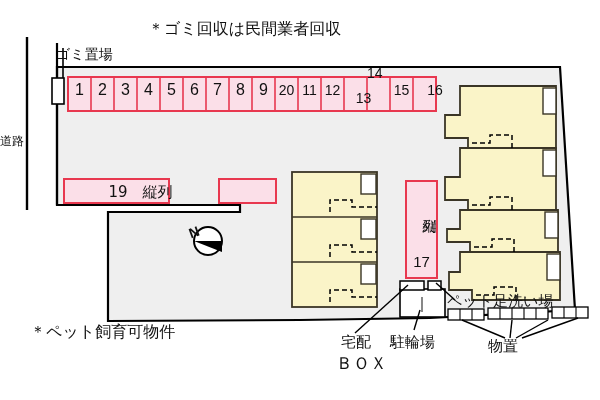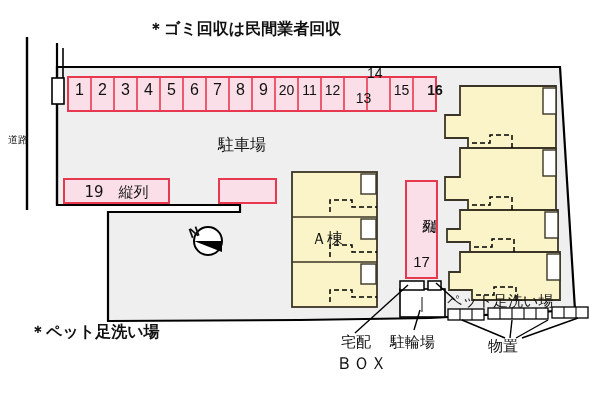--- a/index.html
+++ b/index.html
@@ -7,21 +7,21 @@
     width:600px;height:400px;
     background:#ffffff;
     font-family:"Liberation Sans","DejaVu Sans",sans-serif;
     overflow:hidden;
     position:relative;
   }
   #stage{position:absolute;left:0;top:0;width:600px;height:400px;}
   svg{position:absolute;left:0;top:0;}
   .lbl{position:absolute;color:#111;white-space:nowrap;}
   .jp{font-family:"DejaVu Sans","Liberation Sans",sans-serif;}
-  .bold{font-weight:bold;text-align:right;}
+  .bold{font-weight:normal;text-align:right;}
 </style>
 </head>
 <body>
 
 <div id="stage">
 
   <svg width="600" height="400" viewBox="0 0 600 400">
 
     <path d="M 57,67 L 560,67 L 575,310 L 430,318 L 300,320 L 108,321 L 108,212 L 240,212 L 240,205 L 57,205 Z" fill="#efefef" stroke="#000000" stroke-width="2.2" stroke-linejoin="miter"></path>
 
@@ -120,57 +120,56 @@
     <line x1="578" y1="318" x2="522" y2="338" stroke="#000000" stroke-width="1.4"></line>
 
     <g>
       <circle cx="208" cy="241" r="14" fill="#ffffff" stroke="#000000" stroke-width="2"></circle>
       <path d="M 194,241 L 222,241 L 222,252 Z" fill="#000000"></path>
     </g>
   </svg>
 
   <div class="lbl jp bold" style="left:148px;top:19px;font-size:16px;letter-spacing:0px;">＊ゴミ回収は民間業者回収</div>
 
+  <div class="lbl jp" style="left:56px;top:46px;font-size:14px;">ゴミ置場</div>
 
-  <div class="lbl jp" style="left:8px;top:133px;font-size:10px;">道路</div>
+  <div class="lbl jp" style="left:0;top:133px;font-size:12px;">道路</div>
 
-  <div class="lbl jp" style="left:218px;top:135px;font-size:16px;">駐車場</div>
 
   <div class="lbl" style="left:68px;top:81px;width:23px;text-align:center;font-size:16px;">1</div>
   <div class="lbl" style="left:91px;top:81px;width:23px;text-align:center;font-size:16px;">2</div>
   <div class="lbl" style="left:114px;top:81px;width:23px;text-align:center;font-size:16px;">3</div>
   <div class="lbl" style="left:137px;top:81px;width:23px;text-align:center;font-size:16px;">4</div>
   <div class="lbl" style="left:160px;top:81px;width:23px;text-align:center;font-size:16px;">5</div>
   <div class="lbl" style="left:183px;top:81px;width:23px;text-align:center;font-size:16px;">6</div>
   <div class="lbl" style="left:206px;top:81px;width:23px;text-align:center;font-size:16px;">7</div>
   <div class="lbl" style="left:229px;top:81px;width:23px;text-align:center;font-size:16px;">8</div>
   <div class="lbl" style="left:252px;top:81px;width:23px;text-align:center;font-size:16px;">9</div>
   <div class="lbl" style="left:275px;top:82px;width:23px;text-align:center;font-size:14px;">20</div>
   <div class="lbl" style="left:298px;top:82px;width:23px;text-align:center;font-size:14px;">11</div>
   <div class="lbl" style="left:321px;top:82px;width:23px;text-align:center;font-size:14px;">12</div>
   <div class="lbl" style="left:344px;top:90px;width:39px;text-align:center;font-size:14px;">13</div>
   <div class="lbl" style="left:367px;top:65px;width:23px;font-size:14px;">14</div>
   <div class="lbl" style="left:390px;top:82px;width:23px;text-align:center;font-size:14px;">15</div>
-  <div class="lbl" style="left:413px;top:82px;width:44px;text-align:center;font-size:14px;font-weight:bold;">16</div>
+  <div class="lbl" style="left:413px;top:82px;width:44px;text-align:center;font-size:14px;">16</div>
 
-  <div class="lbl jp" style="left:64px;top:183px;width:105px;text-align:center;font-size:15px;">19　縦列</div>
+  <div class="lbl jp" style="left:64px;top:183px;width:105px;text-align:center;font-size:15px;padding-left:24px;">19　縦列</div>
 
 
   <div class="lbl jp" style="left:406px;top:192px;width:31px;text-align:center;font-size:14px;line-height:15px;writing-mode:vertical-rl;height:32px;">縦列</div>
   <div class="lbl" style="left:406px;top:253px;width:31px;text-align:center;font-size:15px;">17</div>
 
-  <div class="lbl jp" style="left:292px;top:229px;width:70px;text-align:center;font-size:16px;">Ａ棟</div>
 
 
   <div class="lbl jp" style="left:447px;top:292px;font-size:15px;">ペット足洗い場</div>
 
   <div class="lbl jp" style="left:341px;top:333px;font-size:15px;">宅配</div>
   <div class="lbl jp" style="left:336px;top:352px;font-size:17px;">ＢＯＸ</div>
 
   <div class="lbl jp" style="left:390px;top:333px;font-size:15px;">駐輪場</div>
 
   <div class="lbl jp" style="left:488px;top:337px;font-size:15px;">物置</div>
 
   <div class="lbl" style="left:189px;top:224px;font-size:14px;font-weight:bold;transform:rotate(-20deg);">N</div>
 
-  <div class="lbl jp bold" style="left:30px;top:322px;font-size:16px;">＊ペット足洗い場</div>
+  <div class="lbl jp bold" style="left:30px;top:322px;font-size:16px;">＊ペット飼育可物件</div>
 
 </div>
 
 </body></html>

